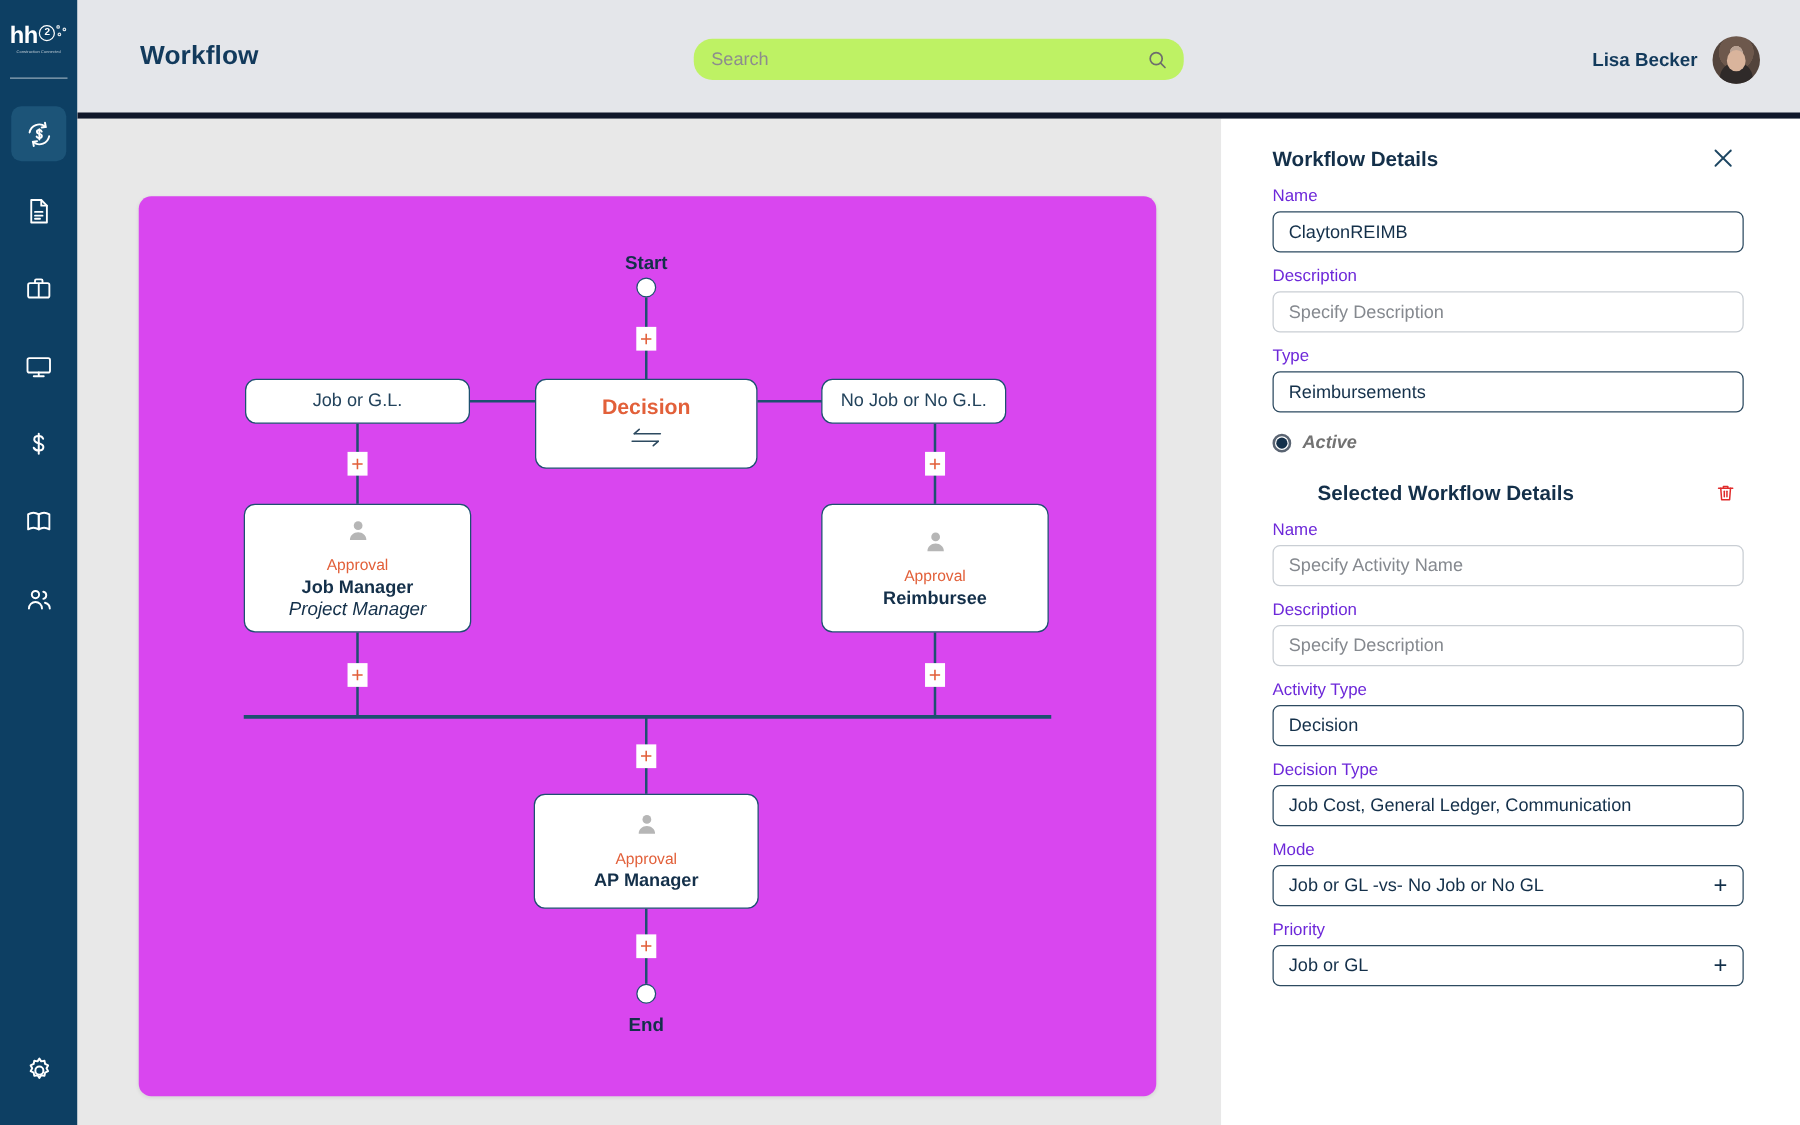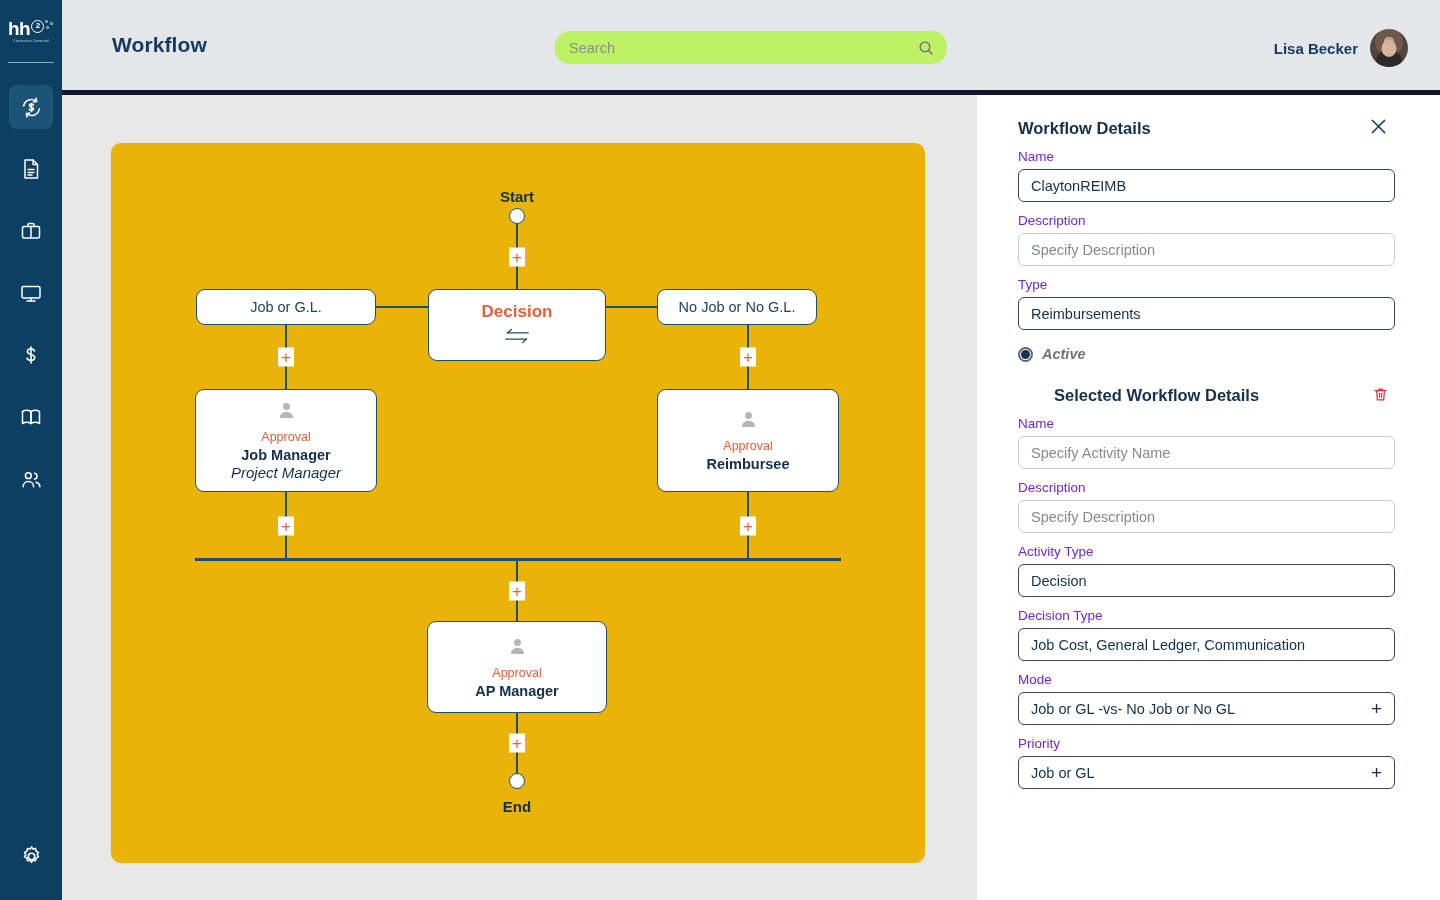--- a/index.html
+++ b/index.html
@@ -100,23 +100,23 @@
     background: #d9b49c; z-index: 2;
   }
 
   
   .workspace {
     position: absolute; left: 62px; top: 95px;
     width: 915px; height: 805px;
     background: #e8e8e8;
   }
   .canvas-card {
-    position: absolute; left: 49px; top: 48px;
+    position: absolute; left: 49px; top: 62px;
     width: 814px; height: 720px;
-    background: #eab308; border-radius: 10px;
+    background: #d946ef; border-radius: 10px;
     box-shadow: 0 1px 3px rgba(0,0,0,.07);
   }
 
   
   .diagram { position: absolute; inset: 0; }
   .node {
     position: absolute;
     border: 1.6px solid #1d5070;
     border-radius: 9px; background: #ffffff;
     display: flex; flex-direction: column;
@@ -328,21 +328,21 @@
             </svg>
           </span>
         </div>
 
         <div class="hline" style="left:176px; top:163px; width:141px;"></div>
         <div class="node node-plain" style="left:85px; top:146px; width:180px; height:36px;">
           <span>Job or G.L.</span>
         </div>
 
         <div class="hline" style="left:495px; top:163px; width:53px;"></div>
-        <div class="node node-plain" style="left:546px; top:146px; width:160px; height:36px;">
+        <div class="node node-plain" style="left:546px; top:146px; width:148px; height:36px;">
           <span>No Job or No G.L.</span>
         </div>
 
         <div class="vline" style="left:174.1px; top:182px; height:64px;"></div>
         <div class="plus" style="left:175px; top:214px;">+</div>
         <div class="node" style="left:84px; top:246px; width:182px; height:103px;">
           <span class="person-ico">
             <svg width="21" height="21" viewBox="0 0 24 24" fill="currentColor">
               <circle cx="12" cy="7.5" r="4"></circle>
                 <path d="M4.5 20.5c0-4.1 3.4-7 7.5-7s7.5 2.9 7.5 7z"></path>

